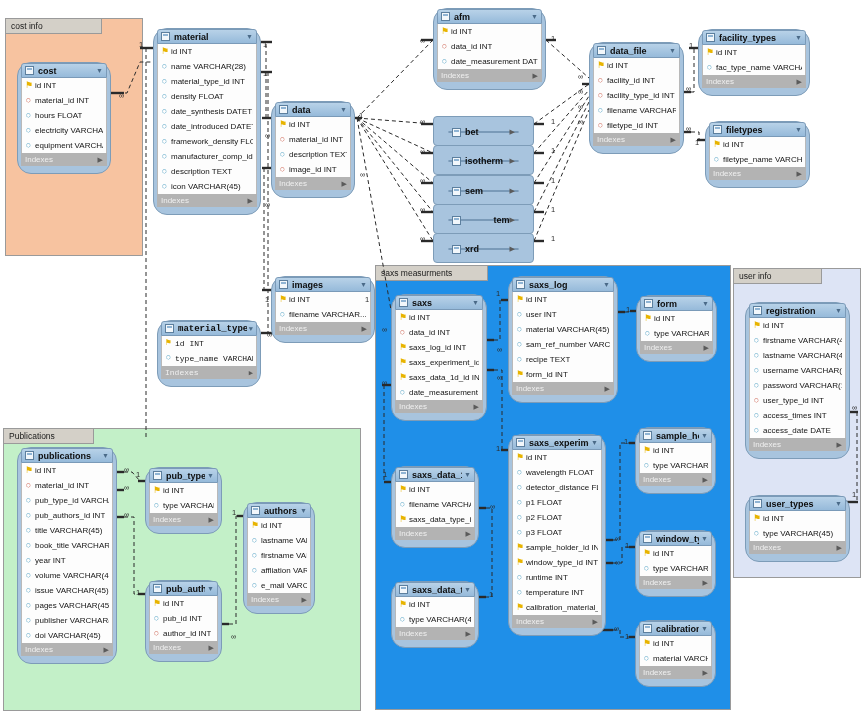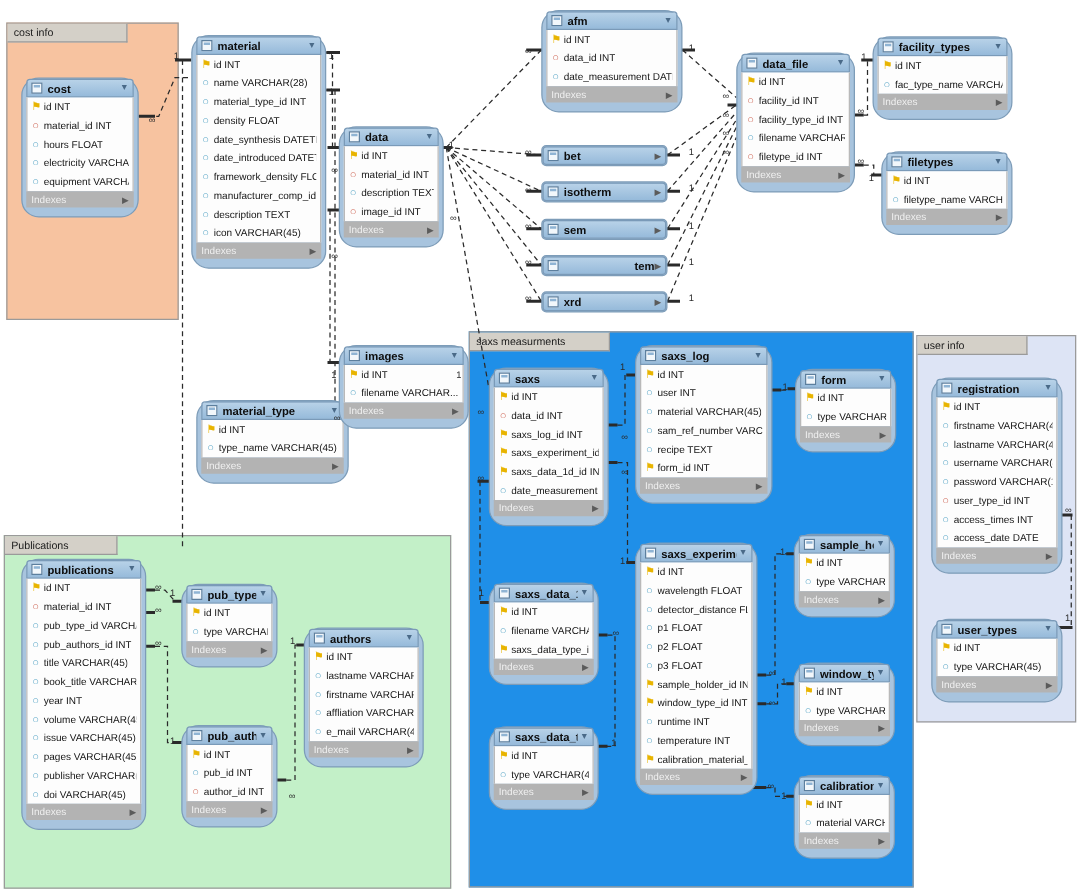--- a/index.html
+++ b/index.html
@@ -30,21 +30,21 @@
   .ckey{width:7px;flex:0 0 auto;margin-right:3px;display:inline-block;text-align:center;}
   .ckey.pk{color:#e8b400;font-size:9px;line-height:1;}
   .ckey.fk{color:#cf6a5a;font-size:9px;line-height:1;}
   .ckey.plain{color:#5da8c8;font-size:9px;line-height:1;}
   .ctext{font-size:8px;overflow:hidden;text-overflow:clip;}
   .idx{height:13px;background:#b3b3b3;display:flex;align-items:center;justify-content:space-between;
        padding:0 4px;box-sizing:border-box;font-size:8px;color:#f0f0f0;}
   .idx .arw{font-size:7px;color:#5b5b5b;}
 
   
-  .tbl.collapsed{padding:0;border-radius:4px;background:#a8c4de;}
+  .tbl.collapsed{padding:14px;border-radius:4px;background:#a8c4de;}
   .tbl.collapsed .tbl-hd{border-radius:3px;height:100%;
     background:linear-gradient(to bottom,#b8d2e8 0%,#96bada 100%);}
   .tbl.collapsed .arw{font-size:7px;color:#5b5b5b;}
 
   
   #wires{position:absolute;left:0;top:0;width:865px;height:714px;pointer-events:none;}
   .card{position:absolute;font-size:7.5px;color:#2b2b2b;}
 </style>
 </head>
 <body>
@@ -254,21 +254,21 @@
           <div class="col">
             <span class="ckey plain">○</span>
             <span class="ctext">icon VARCHAR(45)</span>
           </div>
         </div>
         <div class="idx">
           <span>Indexes</span>
           <span class="arw">▶</span>
         </div>
       </div>
-      <div class="tbl" style="left: 157px; top: 320px; width: 122px; height: 67px;">
+      <div class="tbl" style="left: 157px; top: 320px; width: 104px; height: 67px; font-family: Liberation Mono, monospace;">
         <div class="tbl-hd">
           <span class="tbl-ico"></span>
           <span class="tname">material_type</span>
           <span class="caret">▼</span>
         </div>
         <div class="cols">
           <div class="col">
             <span class="ckey pk">⚑</span>
             <span class="ctext">id INT</span>
           </div>
@@ -894,21 +894,21 @@
           <div class="col">
             <span class="ckey fk">○</span>
             <span class="ctext">author_id INT</span>
           </div>
         </div>
         <div class="idx">
           <span>Indexes</span>
           <span class="arw">▶</span>
         </div>
       </div>
-      <div class="tbl" style="left: 243px; top: 502px; width: 96px; height: 112px;">
+      <div class="tbl" style="left: 243px; top: 502px; width: 72px; height: 112px;">
         <div class="tbl-hd">
           <span class="tbl-ico"></span>
           <span class="tname">authors</span>
           <span class="caret">▼</span>
         </div>
         <div class="cols">
           <div class="col">
             <span class="ckey pk">⚑</span>
             <span class="ctext">id INT</span>
           </div>

